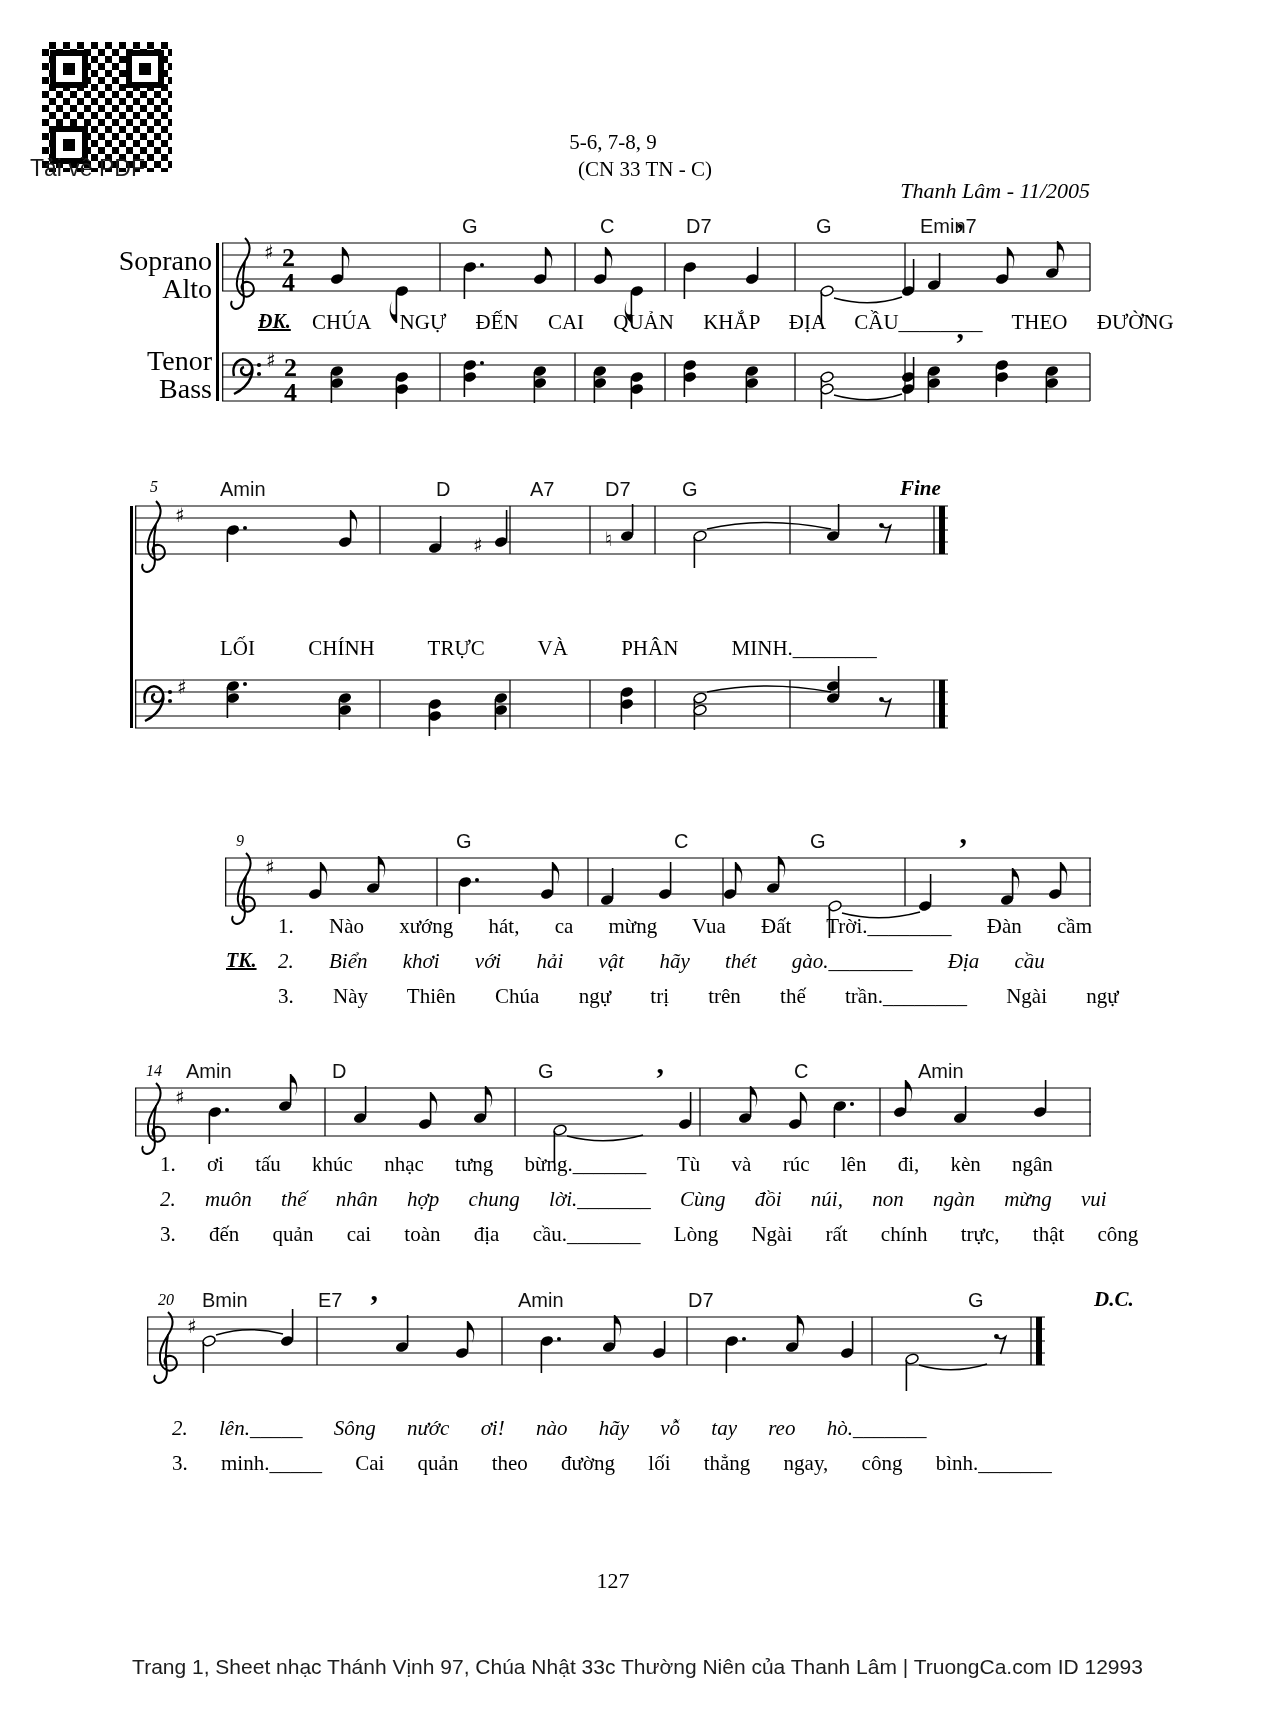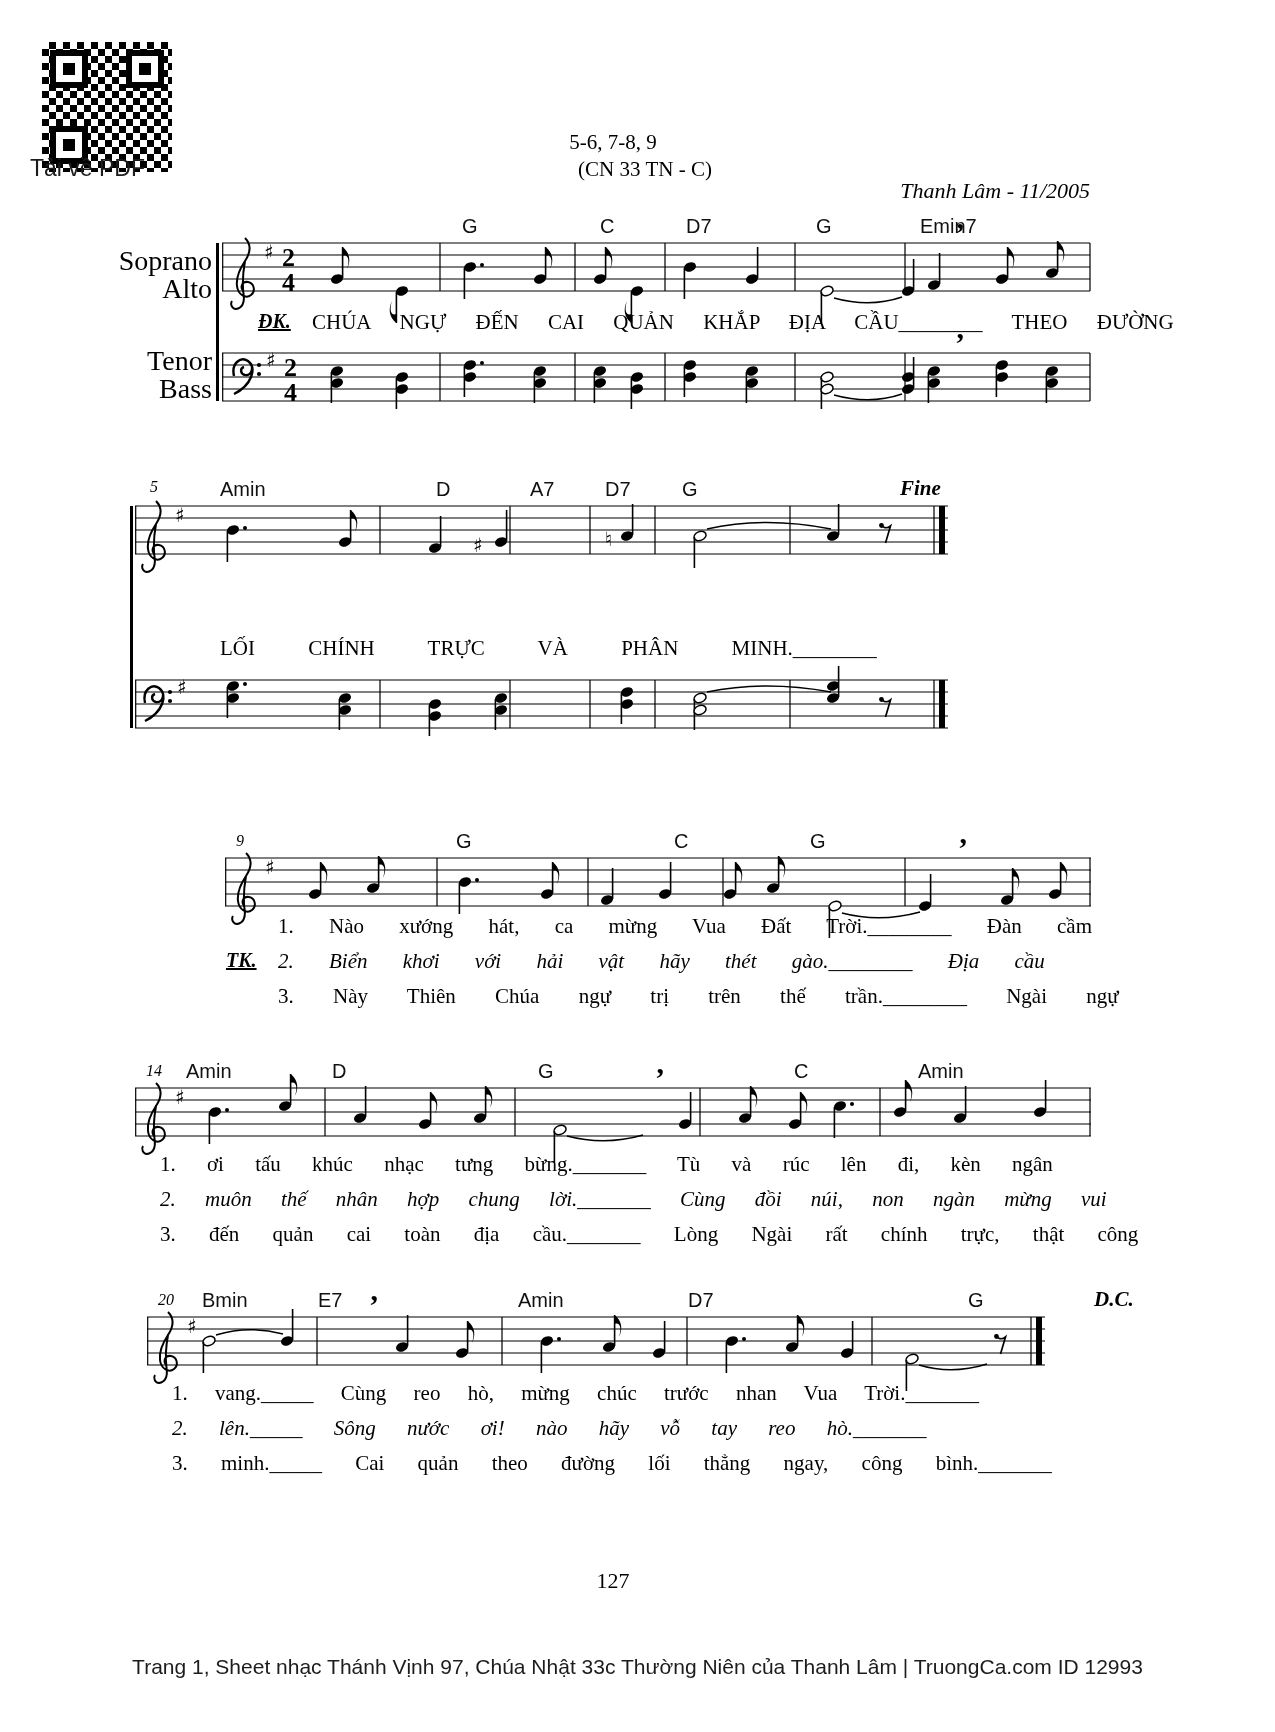--- a/index.html
+++ b/index.html
@@ -340,20 +340,19 @@
       <use href="#qu" x="512" y="46"></use>
       <use href="#qd" x="585" y="34"></use>
         <circle cx="597" cy="32" r="2"></circle>
         <use href="#eu" x="645" y="40"></use>
       <use href="#qu" x="700" y="46"></use>
       <use href="#hd" x="765" y="52"></use>
       <path d="M772 58 Q805 68 840 57" fill="none" stroke="#000" stroke-width="1.5"></path>
       <use href="#r8" x="848" y="28"></use>
     </svg>
 
-    <span class="lyric ws22" style="left:160px;top:96px">1. vang._____ Cùng reo hò, mừng chúc trước nhan Vua Trời._______</span>
     <span class="lyric it ws26" style="left:160px;top:131px">2. lên._____ Sông nước ơi! nào hãy vỗ tay reo hò._______</span>
     <span class="lyric ws28" style="left:160px;top:166px">3. minh._____ Cai quản theo đường lối thẳng ngay, công bình._______</span>
   </div>
 
   <div class="abs page-num">127</div>
   <div class="abs footer">Trang 1, Sheet nhạc Thánh Vịnh 97, Chúa Nhật 33c Thường Niên của Thanh Lâm  | TruongCa.com ID 12993</div>
 </div>
 
 </body></html>

